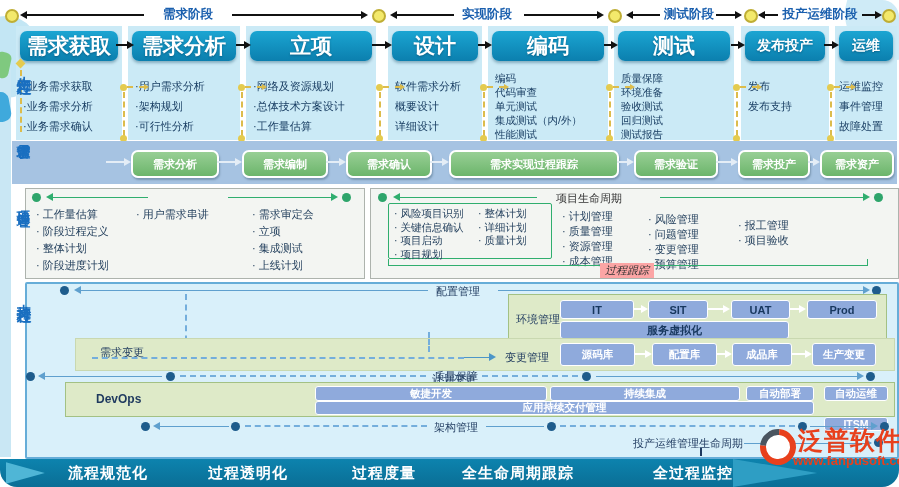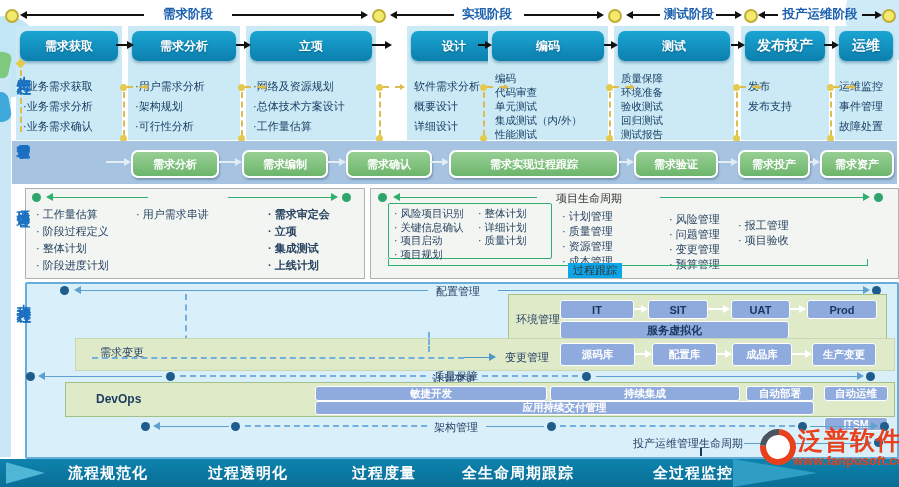--- a/index.html
+++ b/index.html
@@ -1,38 +1,38 @@
 <!DOCTYPE html>
 <html><head>
 <meta charset="utf-8">
 <style>
   html,body{margin:0;padding:0;background:#fff;}
   #canvas{position:relative;width:899px;height:487px;background:#fff;overflow:hidden;
-          font-family:"Liberation Sans","DejaVu Sans",sans-serif;}
+          font-family:"Liberation Sans","DejaVu Sans",sans-serif;border-radius:17px;}
   .abs{position:absolute;}
   
   .arr{position:absolute;height:0;border-top:2px solid currentColor;}
   .arr.t1{border-top-width:1.5px;}
   .arr.r::after{content:"";position:absolute;right:-2px;top:-5px;
      border-top:4px solid transparent;border-bottom:4px solid transparent;border-left:7px solid currentColor;}
   .arr.l::before{content:"";position:absolute;left:-2px;top:-5px;
      border-top:4px solid transparent;border-bottom:4px solid transparent;border-right:7px solid currentColor;}
   .dh{position:absolute;height:0;border-top:2px dashed #74AEDC;}
   .dv{position:absolute;width:0;border-left:2px dashed #74AEDC;}
   .dot{position:absolute;border-radius:50%;}
   .dotB{width:9px;height:9px;background:#1E5C8C;}
   .dotG{width:9px;height:9px;background:#2EA56B;}
   .dotY{width:10px;height:10px;background:#F3E96B;border:2px solid #BFAE35;}
   
   .ph-label{position:absolute;top:6px;color:#1A5FAE;font-weight:bold;font-size:12.5px;
             text-align:center;white-space:nowrap;}
   
   .col{position:absolute;top:26px;height:114px;background:#CBEAF6;}
   .pbox{position:absolute;top:5px;left:4px;right:4px;height:30px;border-radius:7px;
-        background:linear-gradient(#1BA5D2,#0B7FAE);color:#fff;font-weight:bold;font-size:12px;
+        background:linear-gradient(#1BA5D2,#0B7FAE);color:#fff;font-weight:bold;font-size:21px;
         display:flex;align-items:center;justify-content:center;white-space:nowrap;
         box-shadow:0 2px 3px rgba(0,60,90,.35);text-shadow:0 1px 2px rgba(0,40,70,.4);}
   .plist{position:absolute;top:50px;left:7px;right:0;font-size:11px;color:#14395F;
          line-height:20px;white-space:nowrap;}
   .plist.five{top:45px;line-height:14px;font-size:10.5px;}
   
   .yconn{position:absolute;top:84px;width:0;height:58px;}
   .yc-dot{position:absolute;left:-4px;width:7px;height:7px;border-radius:50%;background:#E4CB4F;}
   .yc-arr{position:absolute;left:3px;top:2px;width:18px;height:0;border-top:2px dashed #DCBC4C;}
   .yc-arr::after{content:"";position:absolute;right:-4px;top:-4px;
@@ -130,21 +130,21 @@
     </div>
   </div>
   <div class="col" style="left:246px;width:130px;">
     <div class="pbox">立项</div>
     <div class="plist">
       <div>·网络及资源规划</div>
       <div>·总体技术方案设计</div>
       <div>·工作量估算</div>
     </div>
   </div>
-  <div class="col" style="left:388px;width:94px;margin-left:19px;">
+  <div class="col" style="left:388px;width:94px;">
     <div class="pbox">设计</div>
     <div class="plist">
       <div>软件需求分析</div>
       <div>概要设计</div>
       <div>详细设计</div>
     </div>
   </div>
   <div class="col" style="left:488px;width:120px;">
     <div class="pbox">编码</div>
     <div class="plist five">
@@ -257,21 +257,21 @@
   <div class="dot dotG" style="left:342px;top:193px;"></div>
   <div class="mcol" style="left:36px;top:206px;">
     <div>· 工作量估算</div>
     <div>· 阶段过程定义</div>
     <div>· 整体计划</div>
     <div>· 阶段进度计划</div>
   </div>
   <div class="mcol" style="left:136px;top:206px;">
     <div>· 用户需求串讲</div>
   </div>
-  <div class="mcol" style="left:268px;top:206px;font-weight:bold;">
+  <div class="mcol" style="left:252px;top:206px;">
     <div>· 需求审定会</div>
     <div>· 立项</div>
     <div>· 集成测试</div>
     <div>· 上线计划</div>
   </div>
 
   <div class="pmbox" style="left:370px;width:527px;"></div>
   <div class="dot dotG" style="left:378px;top:193px;"></div>
   <div class="arr l t1" style="left:395px;top:197px;width:142px;color:#2FAE6E;"></div>
   <div class="slabel" style="left:556px;top:191px;color:#333;">项目生命周期</div>
@@ -288,32 +288,32 @@
     <div>· 整体计划</div>
     <div>· 详细计划</div>
     <div>· 质量计划</div>
   </div>
   <div class="mcol mid" style="left:562px;top:209px;">
     <div>· 计划管理</div>
     <div>· 质量管理</div>
     <div>· 资源管理</div>
     <div>· 成本管理</div>
   </div>
-  <div class="mcol mid" style="left:669px;top:212px;">
+  <div class="mcol mid" style="left:648px;top:212px;">
     <div>· 风险管理</div>
     <div>· 问题管理</div>
     <div>· 变更管理</div>
     <div>· 预算管理</div>
   </div>
   <div class="mcol mid" style="left:738px;top:218px;">
     <div>· 报工管理</div>
     <div>· 项目验收</div>
   </div>
   <div class="bracket"></div>
-  <div class="slabel" style="left:568px;top:263px;background:#0ea5e9;padding:0 5px;color:#333;">过程跟踪</div>
+  <div class="slabel" style="left:600px;top:263px;background:#fca5a5;padding:0 5px;color:#333;font-style:italic;">过程跟踪</div>
 
   <div class="spanel"></div>
 
   <div class="dot dotB" style="left:60px;top:286px;"></div>
   <div class="arr l t1" style="left:76px;top:290px;width:352px;color:#5FA0CE;"></div>
   <div class="slabel" style="left:436px;top:284px;">配置管理</div>
   <div class="arr r t1" style="left:498px;top:290px;width:370px;color:#5FA0CE;"></div>
   <div class="dot dotB" style="left:872px;top:286px;"></div>
   <div class="dv" style="left:185px;top:294px;height:58px;"></div>
 

